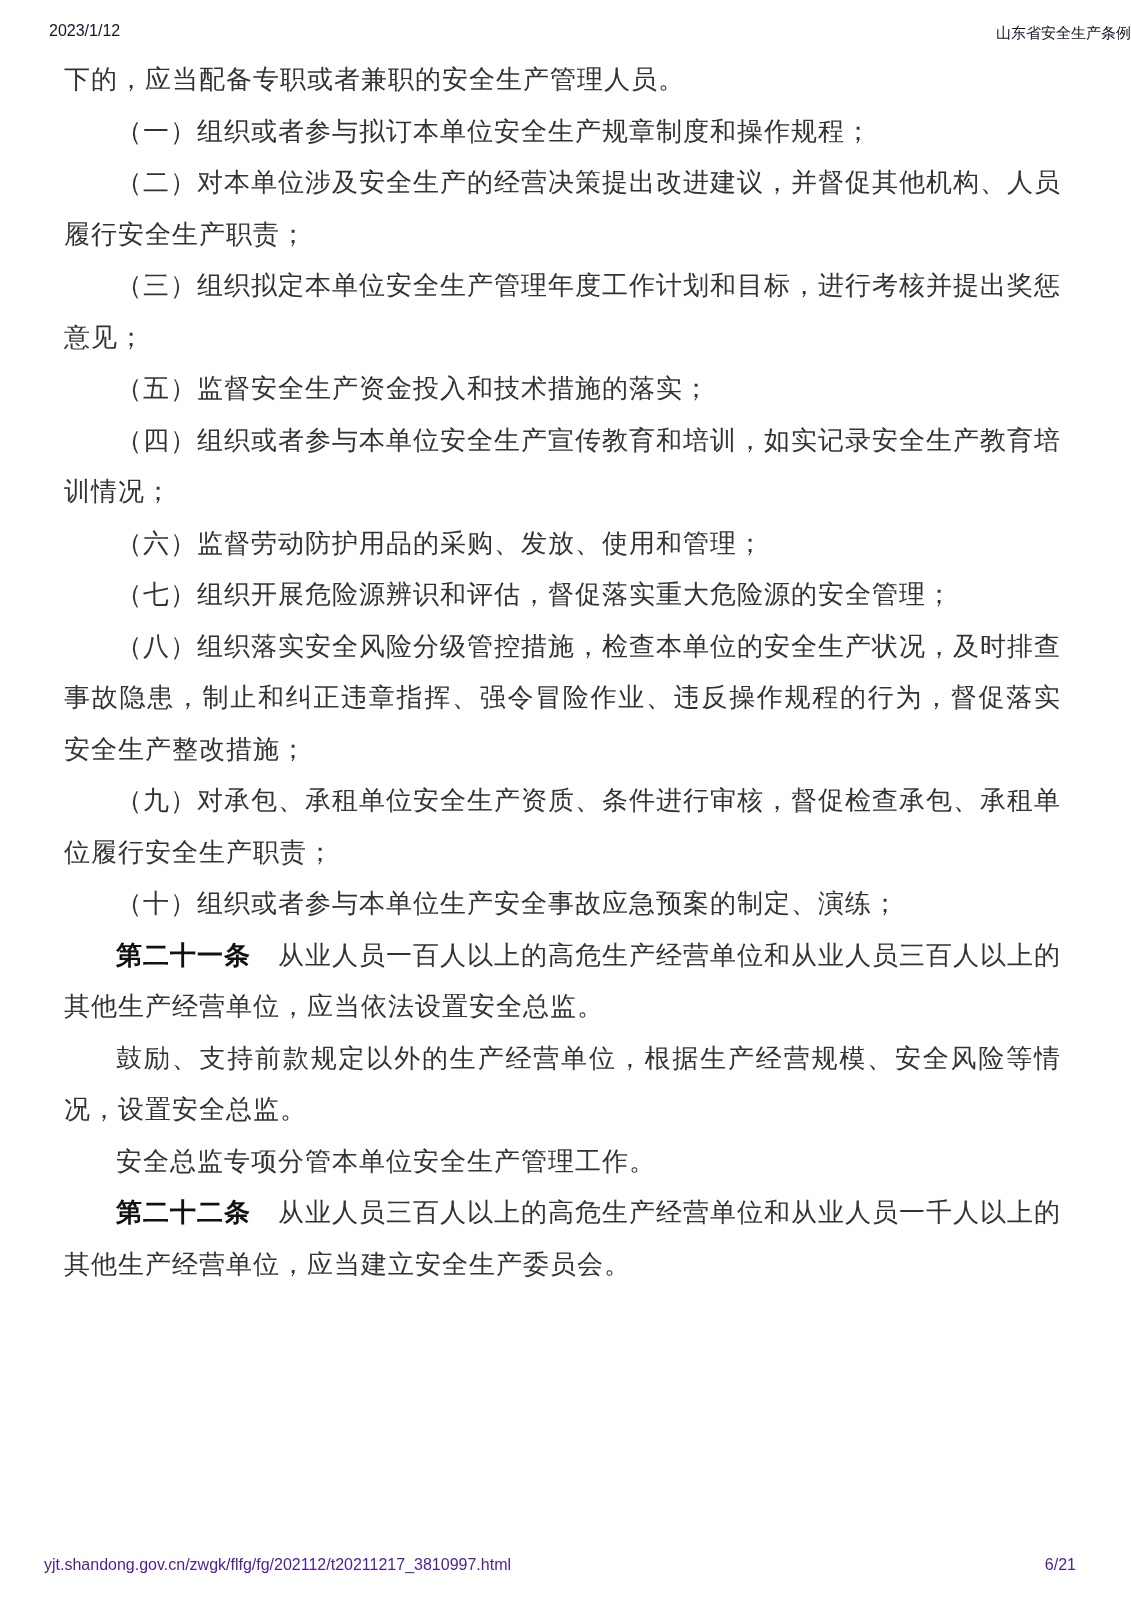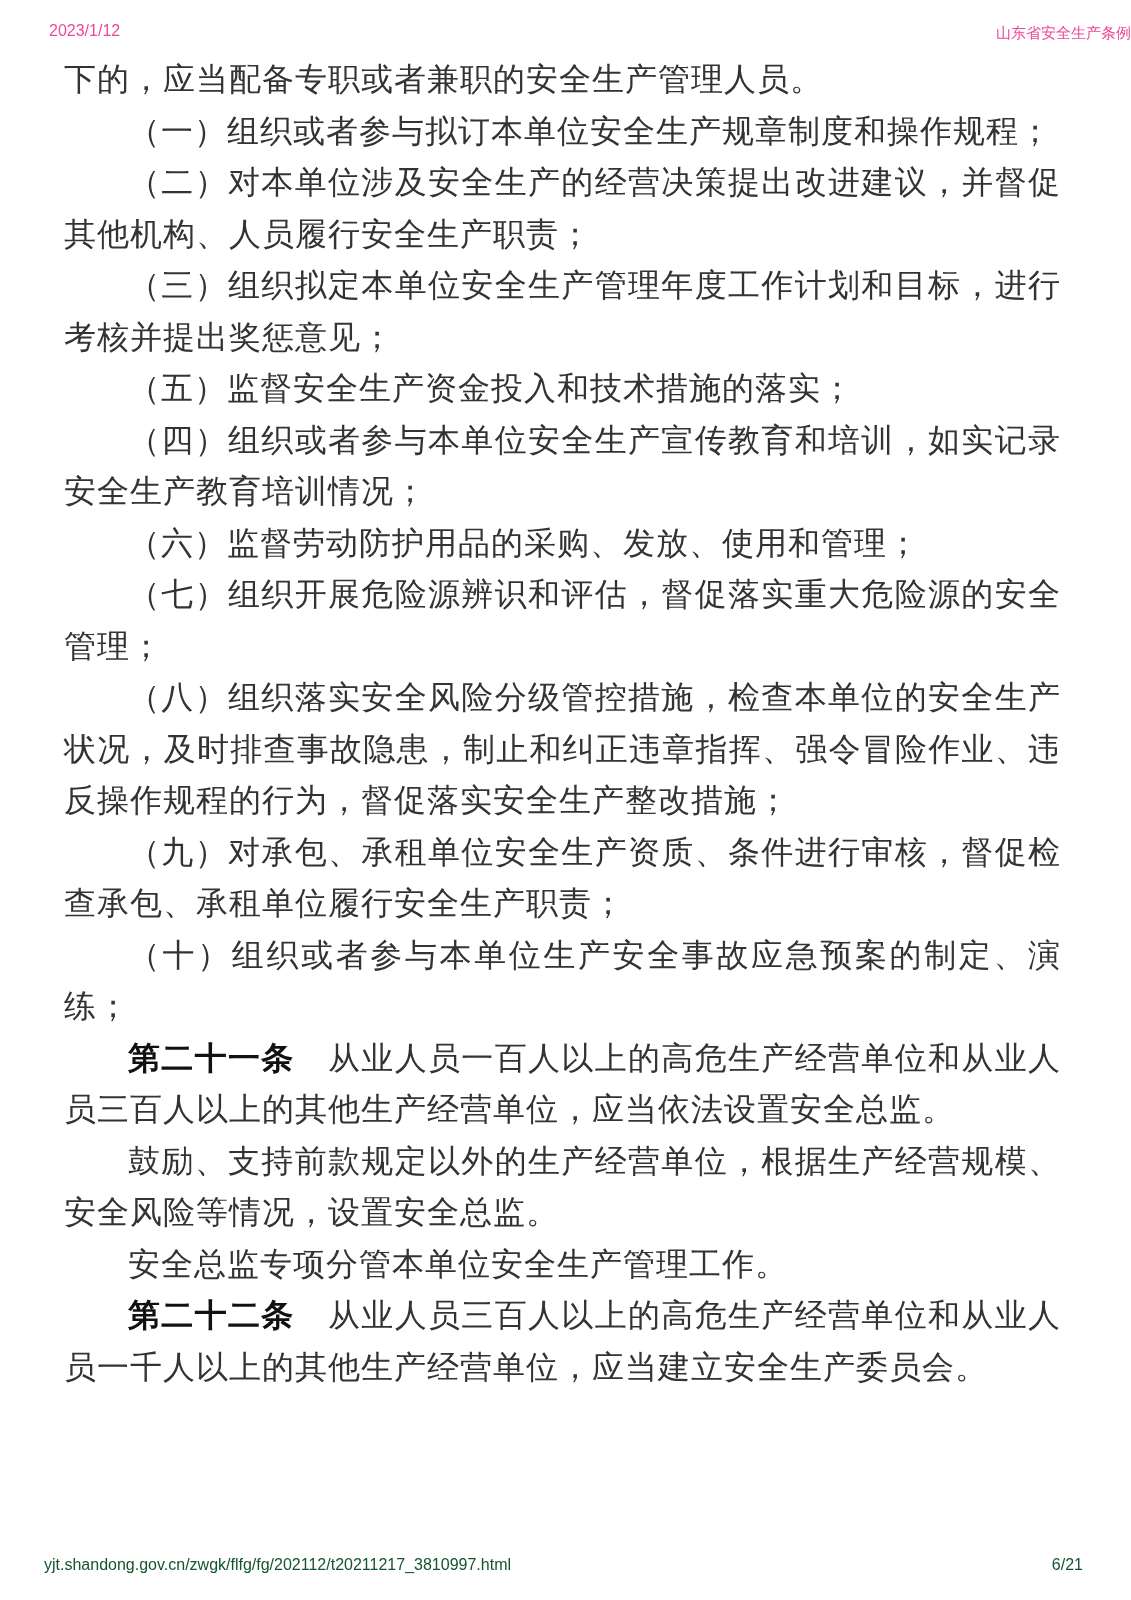--- a/index.html
+++ b/index.html
@@ -16,21 +16,21 @@
   }
   
   .page-header {
     position: absolute;
     top: 22px;
     left: 0;
     right: 0;
     height: 24px;
     font-family: "Liberation Sans", "DejaVu Sans", sans-serif;
     font-size: 16px;
-    color: #ec4899;
+    color: #0f172a;
   }
   .header-date {
     position: absolute;
     left: 49px;
     top: 0;
   }
   .header-title {
     position: absolute;
     left: 0;
     right: 0;
@@ -40,21 +40,21 @@
   }
   
   .doc-body {
     position: absolute;
     top: 54px;
     left: 64px;
     right: 70px;
   }
   .para {
     margin: 0;
-    font-size: 32px;
+    font-size: 26px;
     line-height: 51.5px;
     letter-spacing: 1px;
     color: #333333;
     text-align: justify;
     text-justify: inter-ideograph;
   }
   .para.indent {
     text-indent: 2em;
   }
   .article-label {
@@ -64,30 +64,30 @@
   }
   
   .page-footer {
     position: absolute;
     bottom: 22px;
     left: 44px;
     right: 48px;
     height: 22px;
     font-family: "Liberation Sans", "DejaVu Sans", sans-serif;
     font-size: 16px;
-    color: #14532d;
+    color: #4c1d95;
   }
   .footer-url {
     position: absolute;
     left: 0;
     top: 0;
   }
   .footer-page {
     position: absolute;
-    right: 0;
+    right: 7px;
     top: 0;
   }
 </style>
 </head>
 <body>
 
 <header class="page-header">
   <span class="header-date">2023/1/12</span>
   <span class="header-title">山东省安全生产条例</span>
 </header>

